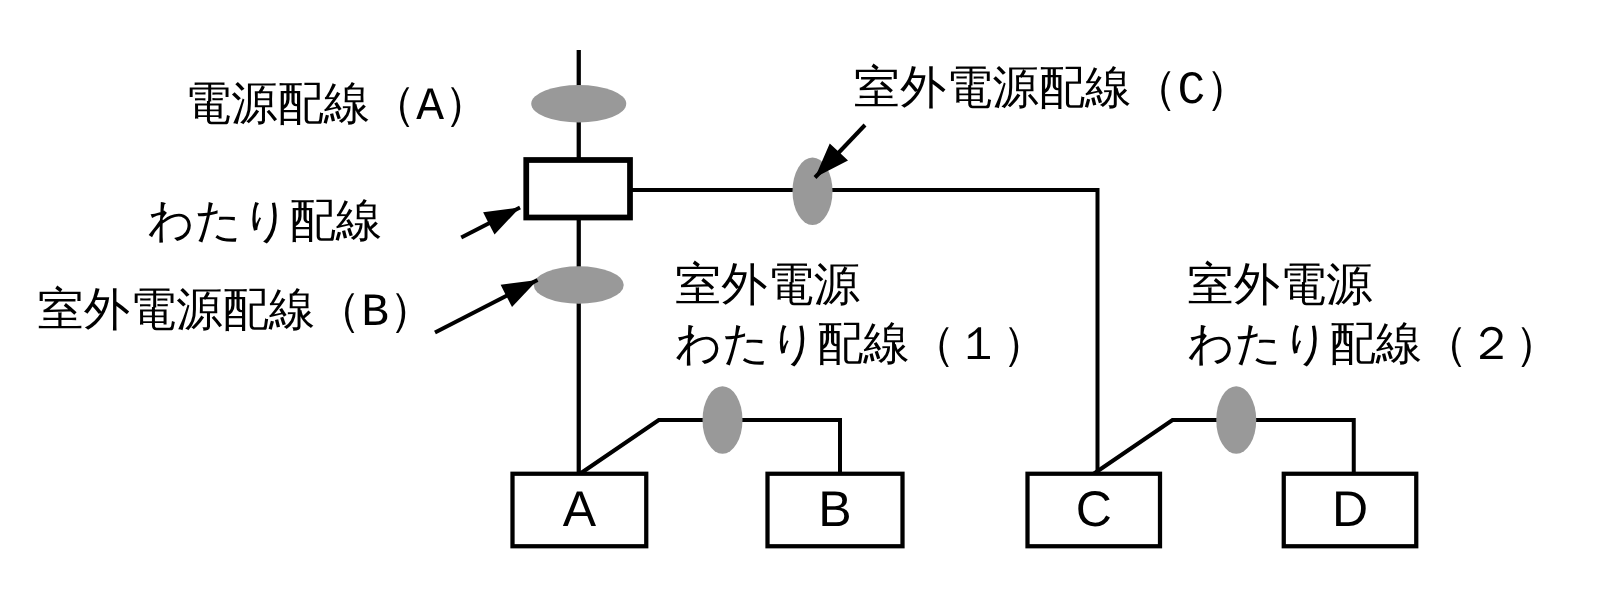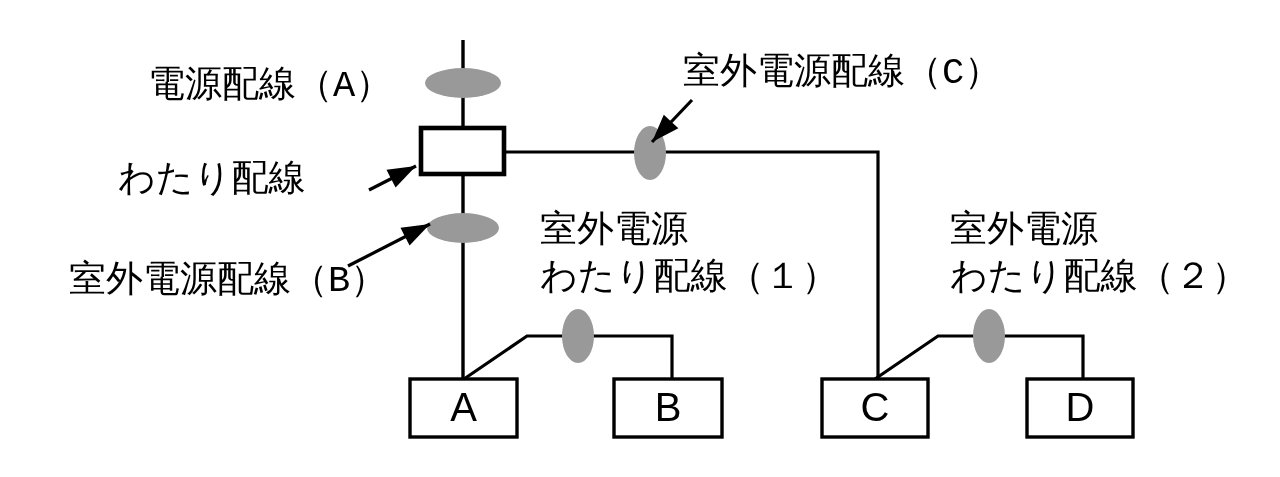--- a/index.html
+++ b/index.html
@@ -108,21 +108,21 @@
         <path class="leader" d="M 692 100 L 652 142"></path>
         <polygon class="arrow-head" points="652.0,142.0 663.8,114.7 672.9,123.2 678.4,128.3"></polygon>
       </g>
     </g>
   </svg>
 
   <div class="anno" style="left:148px; top:63px;">電源配線（A）</div>
 
   <div class="anno" style="left:118px; top:157px;">わたり配線</div>
 
-  <div class="anno" style="left:30px; top:258px;margin-left:39px;">室外電源配線（B）</div>
+  <div class="anno" style="left:30px; top:228px;">室外電源配線（B）</div>
 
   <div class="anno" style="left:652px; top:50px;margin-left:31px;">室外電源配線（C）</div>
 
   <div class="anno" style="left:540px; top:208px;">室外電源
 わたり配線（１）</div>
 
   <div class="anno" style="left:950px; top:208px;">室外電源
 わたり配線（２）</div>
 
 </div>

